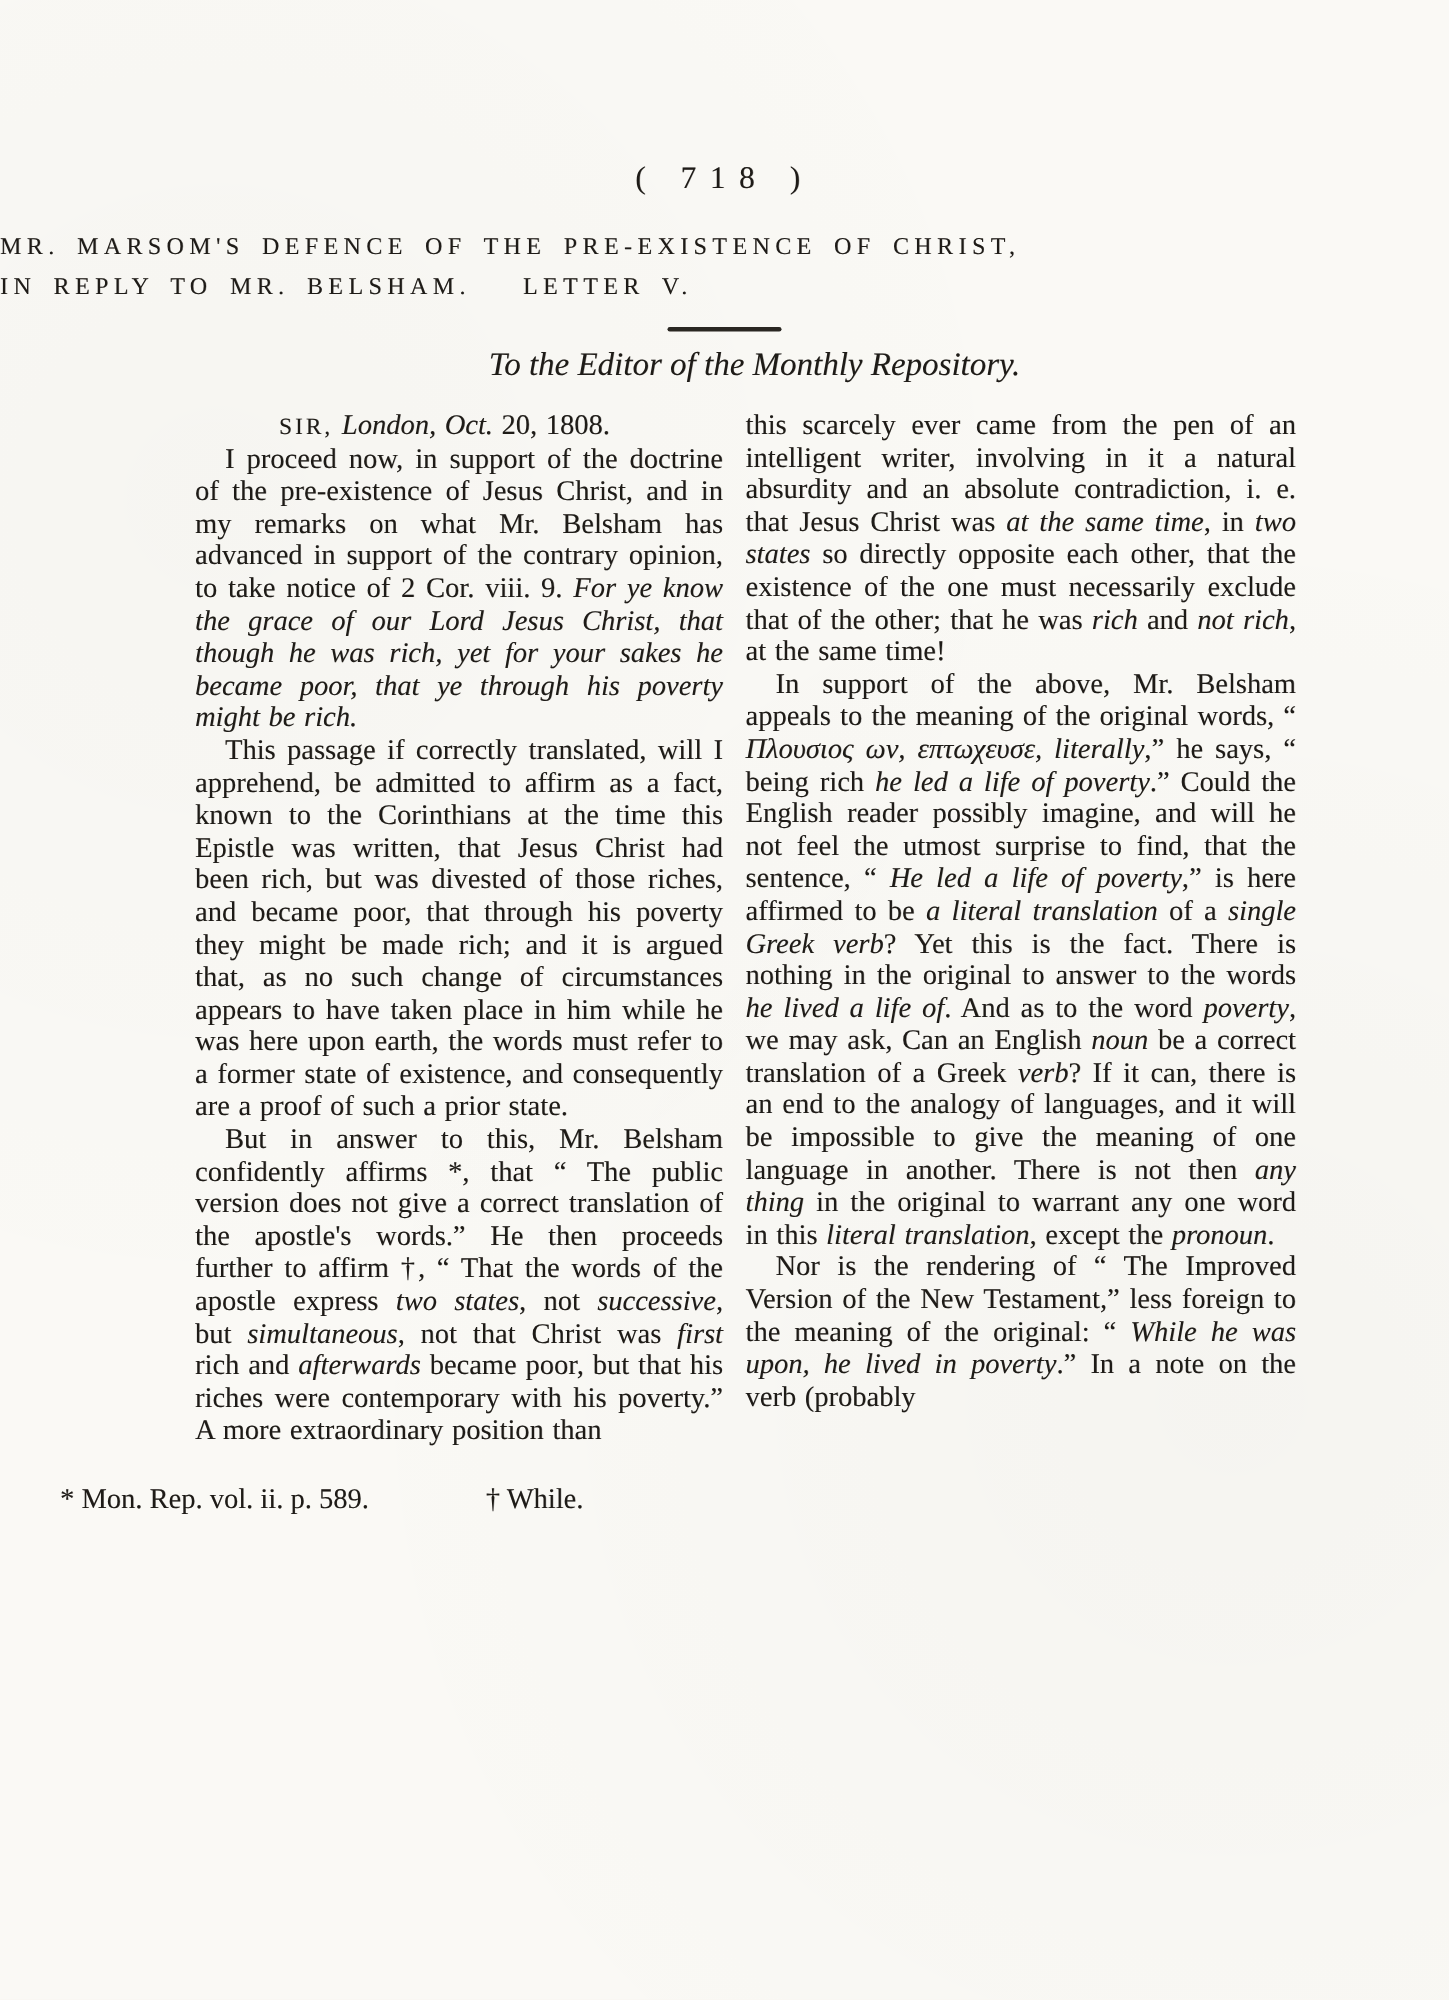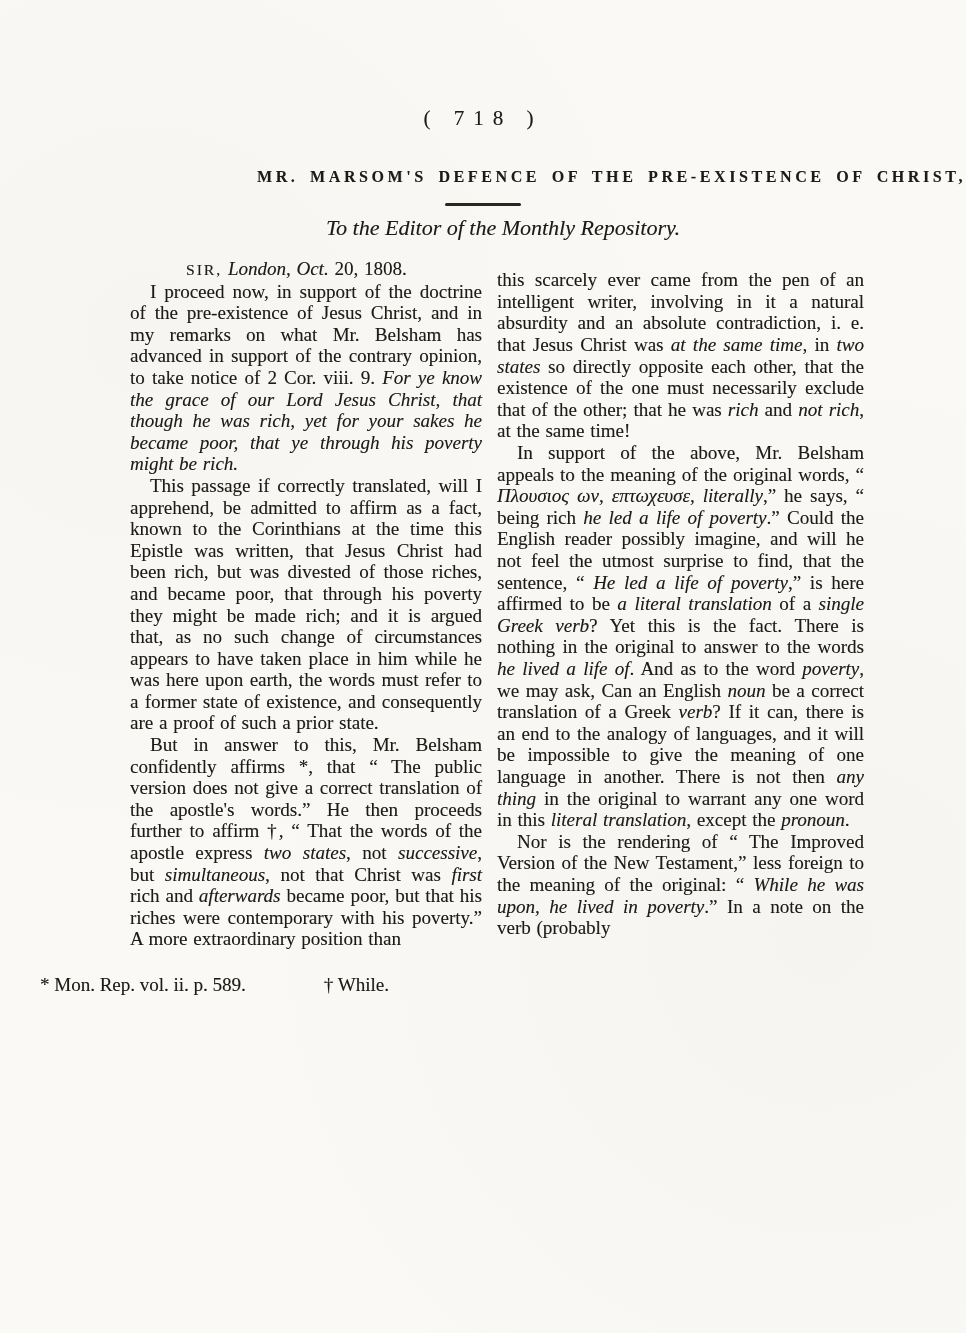--- a/index.html
+++ b/index.html
@@ -20,23 +20,23 @@
     font-family: "Liberation Serif", "DejaVu Serif", serif;
     text-shadow: 0.3px 0.3px 0.2px rgba(30,27,23,0.35);
   }
   .pageno {
     padding-top: 106px;
     text-align: center;
     font-size: 21px;
     letter-spacing: 9px;
   }
   .titleblock {
-    margin-top: 32px;
-    text-align: right;
-    font-weight: bold;
+    margin-top: 20px;
+    text-align: left;
+    font-weight: normal;
     font-size: 16px;
     letter-spacing: 3.6px;
     line-height: 27px;
     word-spacing: 4px;
   }
   .rule {
     width: 76px;
     height: 3px;
     background: #2a2722;
     margin: 13px auto 9px auto;
@@ -45,21 +45,21 @@
   .subtitle {
     text-align: center;
     font-style: italic;
     font-size: 22px;
     margin-left: 40px;
   }
   .cols {
     display: flex;
     margin: 17px 102px 0 130px;
     gap: 15px;
-    align-items: center;
+    align-items: flex-start;
   }
   .col {
     text-align: justify;
     font-size: 19px;
     line-height: 21.6px;
     word-spacing: 1px;
   }
   .col-left  { width: 352px; flex: 0 0 352px; }
   .col-right { width: 367px; flex: 0 0 367px; }
   .para { margin: 0; }
@@ -79,20 +79,21 @@
 </style>
 </head>
 <body>
 
 <div class="page">
 
   <div class="pageno">( 718 )</div>
 
   <div class="titleblock">
     <div>MR. MARSOM'S DEFENCE OF THE PRE-EXISTENCE OF CHRIST,</div>
+    <div>IN REPLY TO MR. BELSHAM.&nbsp;&nbsp; LETTER V.</div>
   </div>
 
   <div class="rule"></div>
 
   <div class="subtitle">To the Editor of the Monthly Repository.</div>
 
   <div class="cols">
     <div class="col col-left">
         <p class="para dateline"><span class="sc">SIR,</span><span class="rm"> </span><span class="it">London, Oct.</span><span class="rm"> 20, 1808.</span></p>
         <p class="para ind"><span class="rm">I proceed now, in support of the doctrine of the pre-existence of Jesus Christ, and in my remarks on what Mr. Belsham has advanced in support of the contrary opinion, to take notice of 2 Cor. viii. 9. </span><span class="it">For ye know the grace of our Lord Jesus Christ, that though he was rich, yet for your sakes he became poor, that ye through his poverty might be rich.</span></p>

